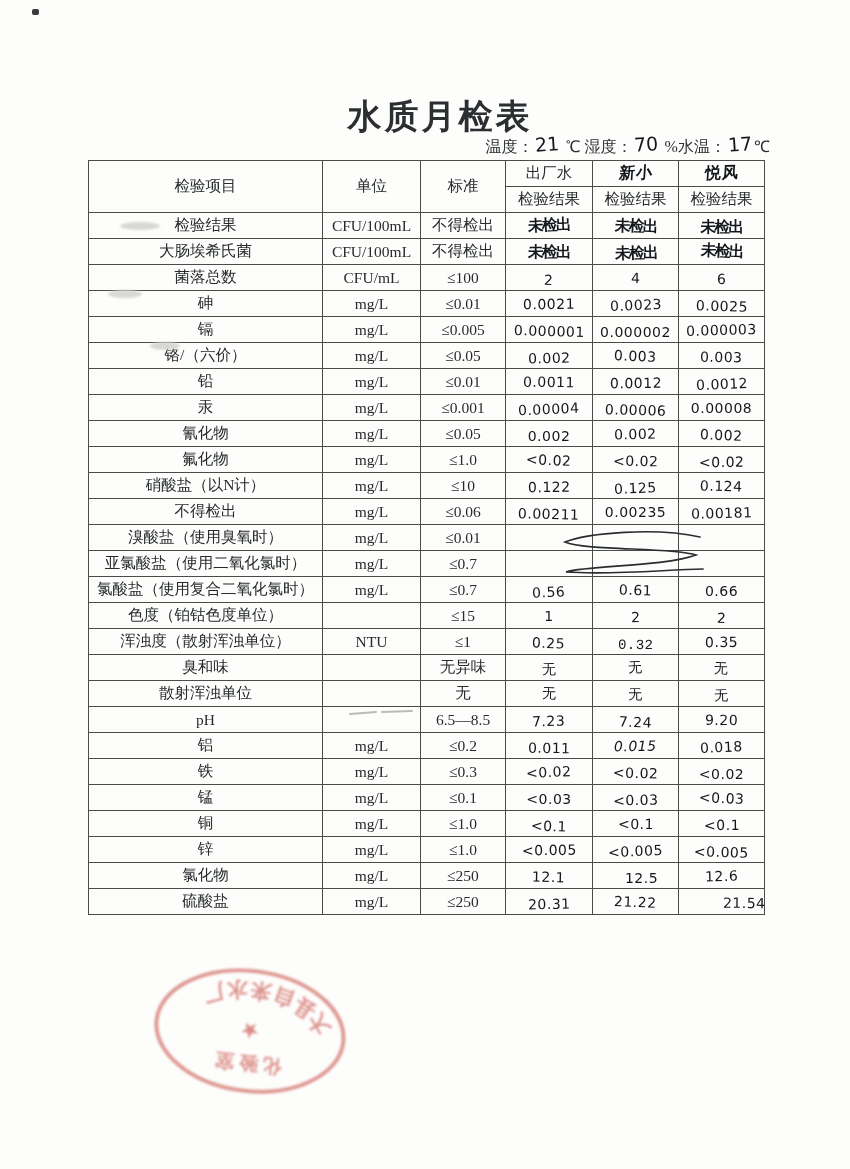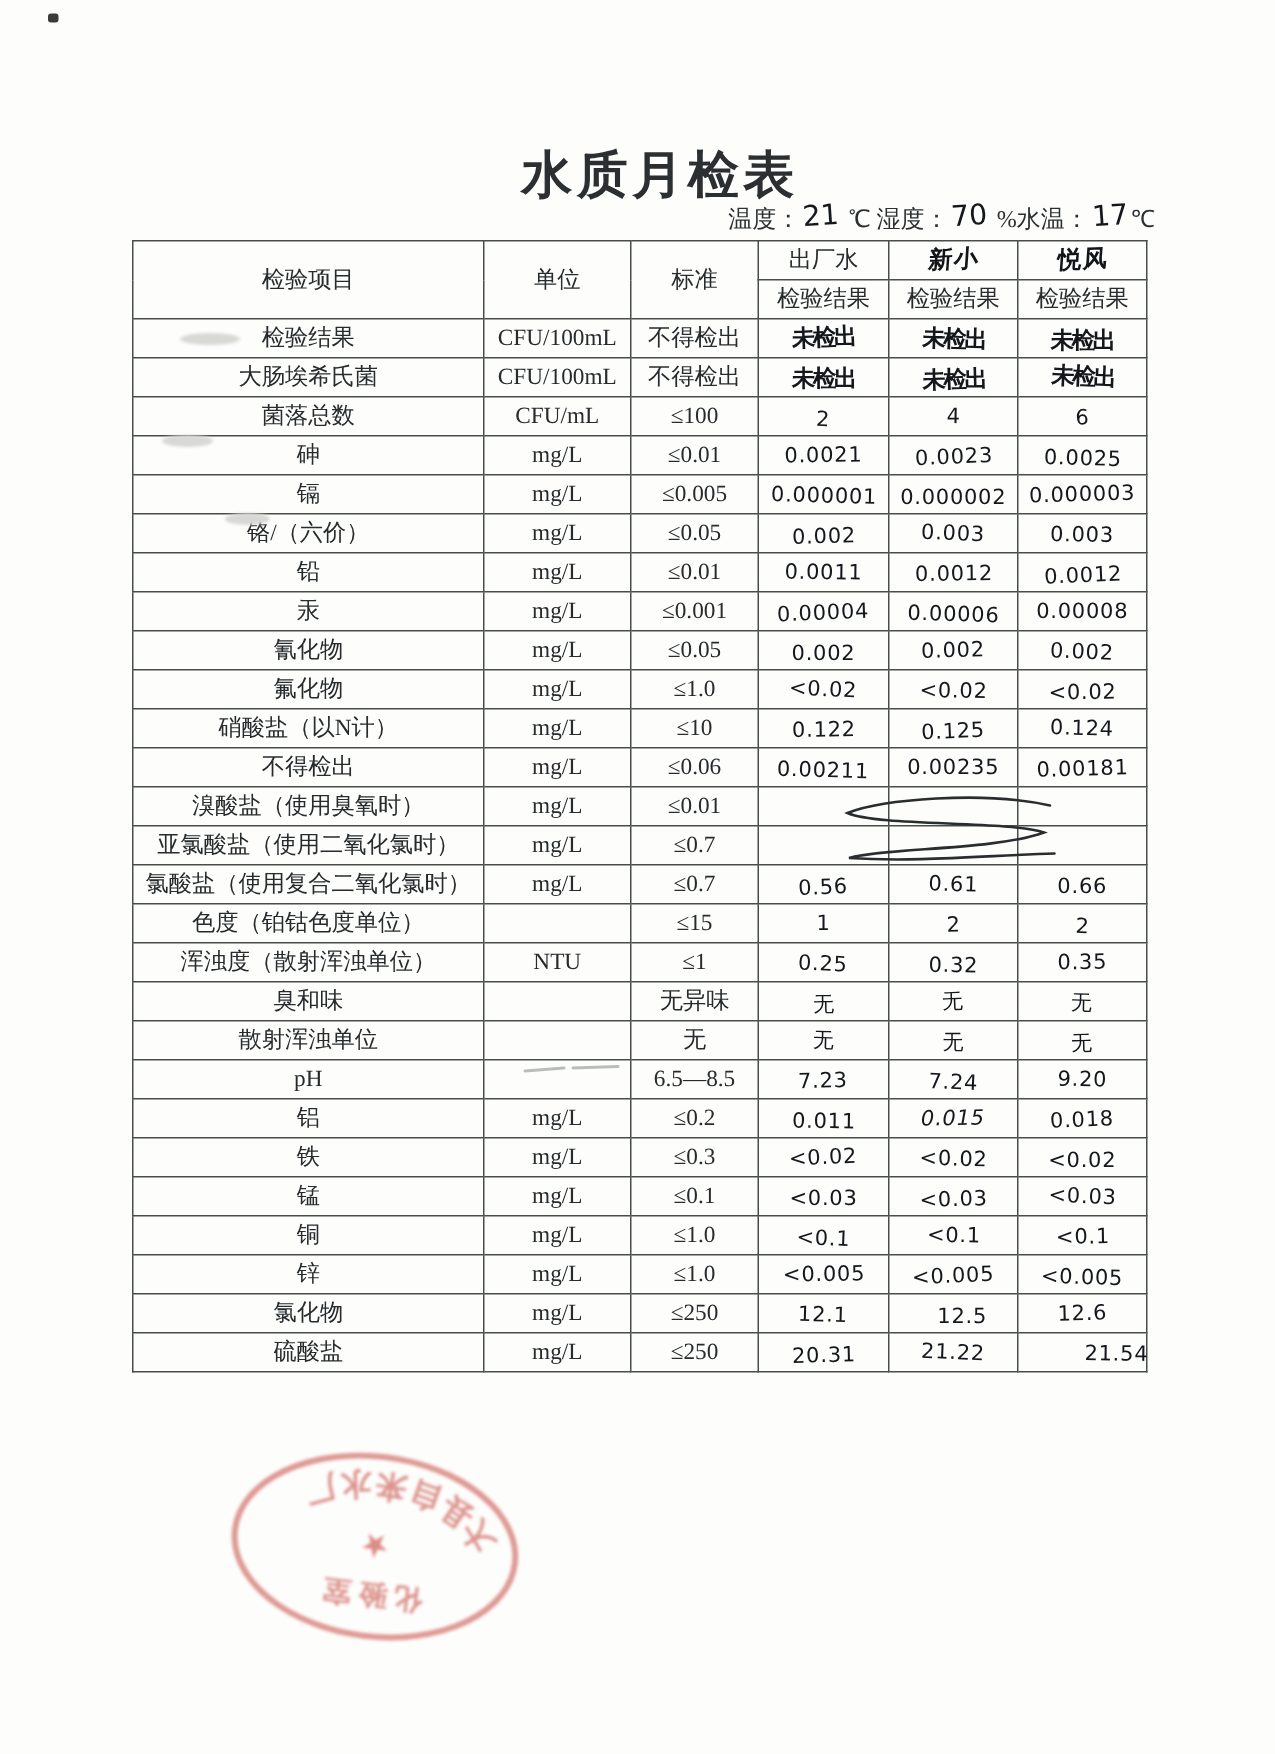--- a/index.html
+++ b/index.html
@@ -227,21 +227,21 @@
         <td>≤15</td>
         <td><span class="hw" style="transform: rotate(0deg) translateY(0px);">1</span></td>
         <td><span class="hw" style="transform: rotate(-1.6deg) translateY(1px);">2</span></td>
         <td><span class="hw" style="transform: rotate(2.4deg) translateY(2px);">2</span></td>
       </tr>
       <tr class="data">
         <td>浑浊度（散射浑浊单位）</td>
         <td>NTU</td>
         <td>≤1</td>
         <td><span class="hw" style="transform: rotate(2.4deg) translateY(1px);">0.25</span></td>
-        <td><span class="hw" style="transform: rotate(0.8deg) translateY(2px);">0.32</span></td>
+        <td><span class="hw" style="transform: rotate(0.8deg) translateY(2px); font-family: Liberation Mono, monospace;">0.32</span></td>
         <td><span class="hw" style="transform: rotate(-0.8deg) translateY(0px);">0.35</span></td>
       </tr>
       <tr class="data">
         <td>臭和味</td>
         <td></td>
         <td>无异味</td>
         <td><span class="hw" style="transform: rotate(-0.8deg) translateY(2px);">无</span></td>
         <td><span class="hw" style="transform: rotate(-2.4deg) translateY(0px);">无</span></td>
         <td><span class="hw" style="transform: rotate(1.6deg) translateY(1px);">无</span></td>
       </tr>

